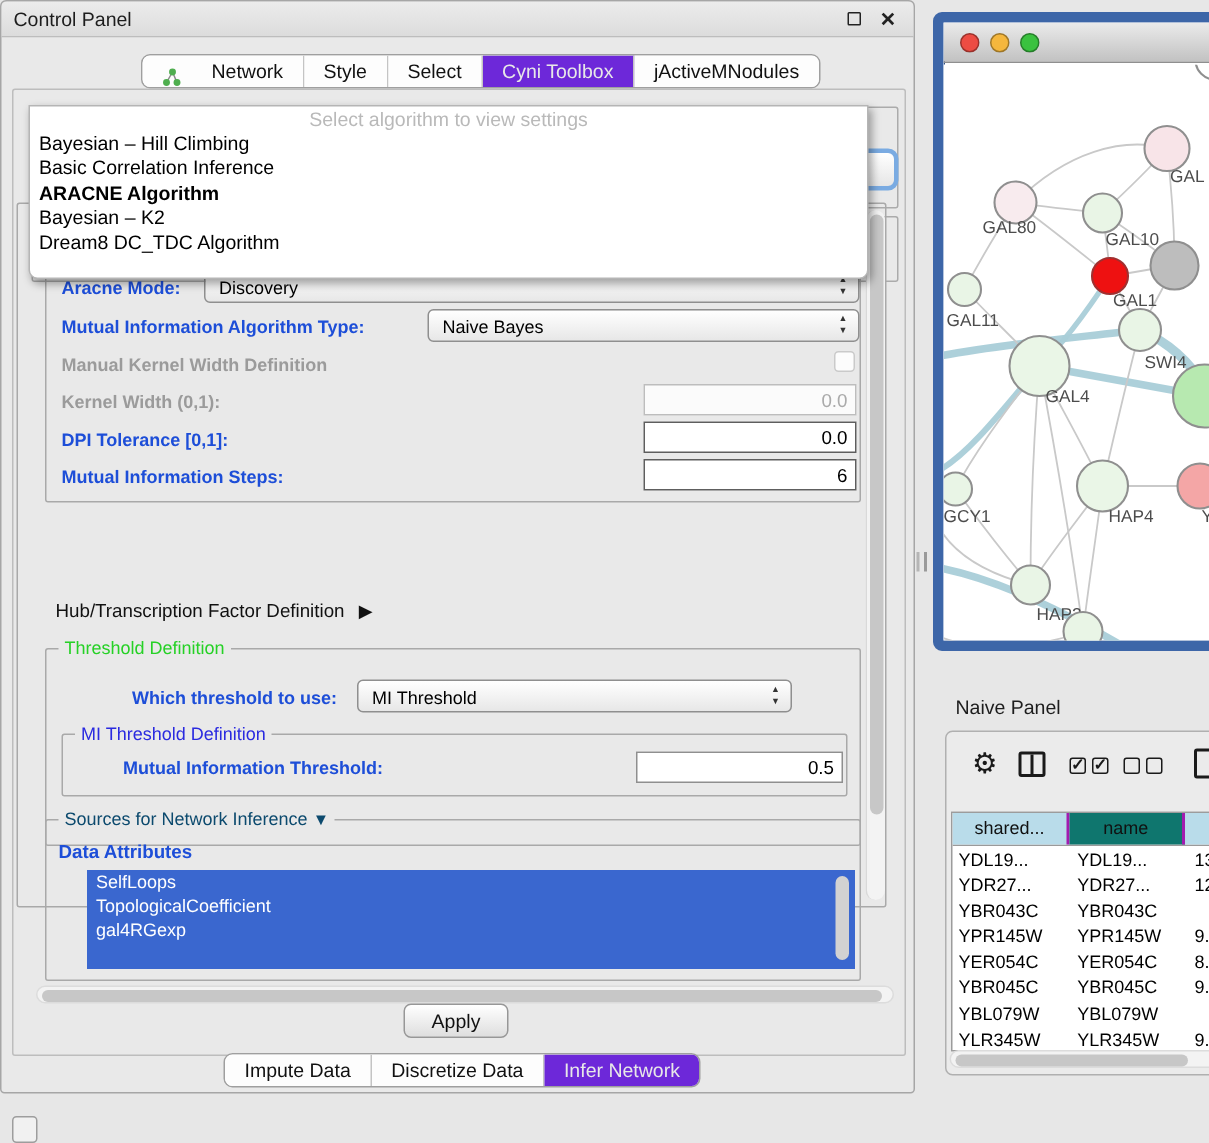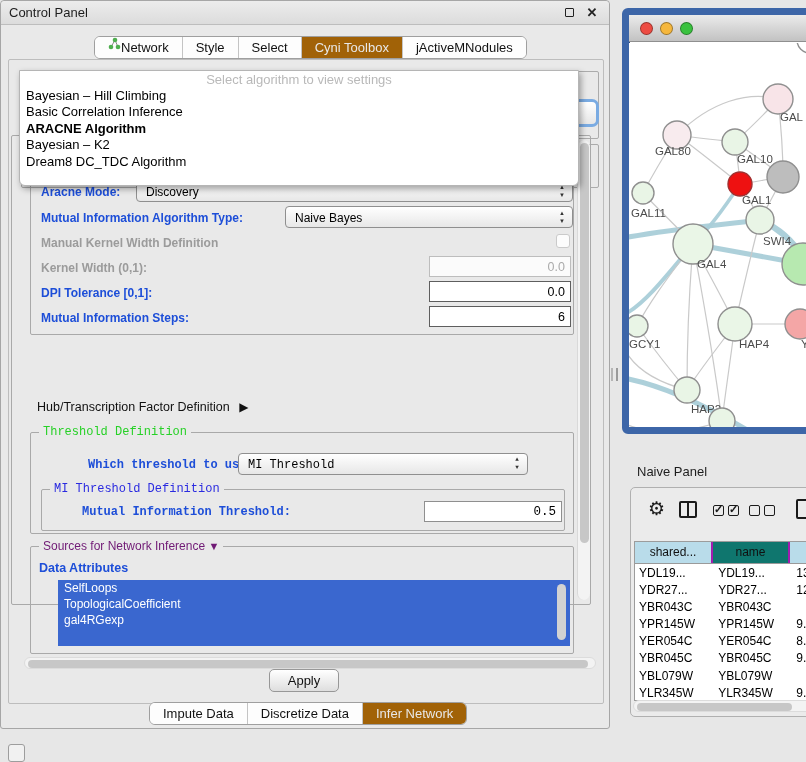--- a/index.html
+++ b/index.html
@@ -17,24 +17,24 @@
   .cp-winbtn { position:absolute; top:5px; width:14px; height:14px; color:#222; font-size:12px;
     line-height:14px; text-align:center; font-weight:bold; }
   #cp-float { right:32px; }
   #cp-float .box { position:absolute; left:2px; top:2px; width:9px; height:9px; border:1.6px solid #222; border-radius:1px; }
   #cp-close { right:10px; font-size:13px; }
 
   
   .tabbar { position:absolute; display:inline-flex; border:1px solid #9f9f9f; border-radius:6px;
     background:#fdfdfd; overflow:hidden; height:23px; }
   #cp-tabs { left:93px; top:35px; }
-  .tab { font-size:13px; color:#111; padding:0 13px; line-height:21px; display:flex; align-items:flex-start; gap:0;
+  .tab { font-size:13px; color:#111; padding:0 13px; line-height:21px; display:flex; align-items:flex-end; gap:20px;
     border-right:1px solid #c4c4c4; background:#fdfdfd; white-space:nowrap; }
   .tab:last-child { border-right:none; }
-  .tab.selected { background:#a16207; color:#e8e8e8; }
+  .tab.selected { background:#6d28d9; color:#e8e8e8; }
   .tab .net-ico { width:13px; height:13px; }
 
   
   #cp-content { position:absolute; left:7px; top:58px; width:596px; height:645px;
     background:#e9e9e9; border:1px solid #bdbdbd; border-radius:2px; }
 
   
   .ghost-group { position:absolute; border:1px solid #ababab; background:#e9e9e9; border-radius:2px; }
   #ghost1 { left:20px; top:70px; width:578px; height:68px; }
   #ghost2 { left:20px; top:143px; width:578px; height:44px; }
@@ -43,21 +43,21 @@
 
   
   #algo-dropdown { position:absolute; left:18px; top:57px; width:560px; height:116px; background:#ffffff;
     border:1px solid #b5b5b5; border-radius:0 0 6px 6px; box-shadow:2px 3px 6px rgba(0,0,0,.35); z-index:60;margin-top:12px; }
   #dd-prompt { font-size:13px; color:#b9b9b9; text-align:center; line-height:17px; }
   .dd-item { font-size:13px; color:#000; line-height:16.4px; padding-left:6px; white-space:nowrap; }
   .dd-item.bold { font-weight:bold; }
 
   
   .groupbox { position:absolute; border:1px solid #a9a9a9; border-radius:2px; }
-  .group-title { position:absolute; top:-8px; left:8px; background:#e9e9e9; padding:0 4px; font-size:12px; color:#701a75; white-space:nowrap; }
+  .group-title { position:absolute; top:-8px; left:8px; background:#e9e9e9; padding:0 4px; font-size:12px; color:#0c4a6e; white-space:nowrap; }
   #settings-group { left:10px; top:134px; width:580px; height:470px; }
   
   .blue-title { color:#2a2ae0; }
   .green-title { color:#26d126; }
 
   .field-label { position:absolute; font-size:12px; font-weight:bold; color:#1d4ed8; white-space:nowrap; }
   .field-label.disabled { color:#9b9b9b; }
 
   .combo { position:absolute; height:22px; border:1px solid #8f8f8f; border-radius:4px;
     background:linear-gradient(#ffffff,#e7e7e7); font-size:12px; color:#000; }
@@ -225,21 +225,21 @@
 
         <div class="field-label" style="left:10px; top:145px;">Mutual Information Steps:</div>
         <div class="tfield" style="left:398px; top:140px; width:142px;">6</div>
       </div>
 
       <div style="position:absolute; left:25px; top:264px; font-size:12.5px; color:#111;">
         <span>Hub/Transcription Factor Definition</span>
         <span style="font-size:12px; padding-left:6px;">▶</span>
       </div>
 
-      <div class="groupbox" style="left:18px; top:296px; width:544px; height:102px;font-family:Liberation Mono, monospace;">
+      <div class="groupbox" style="left:18px; top:296px; width:544px; height:132px;">
         <span class="group-title green-title">Threshold Definition</span>
 
         <div class="field-label" style="left:57px; top:25px;">Which threshold to use:</div>
         <div class="combo" style="left:207px; top:20px; width:290px;">
           <span class="val">MI Threshold</span>
           <span class="spin">
               <div>▲</div>
               <div>▼</div>
             </span>
         </div>

